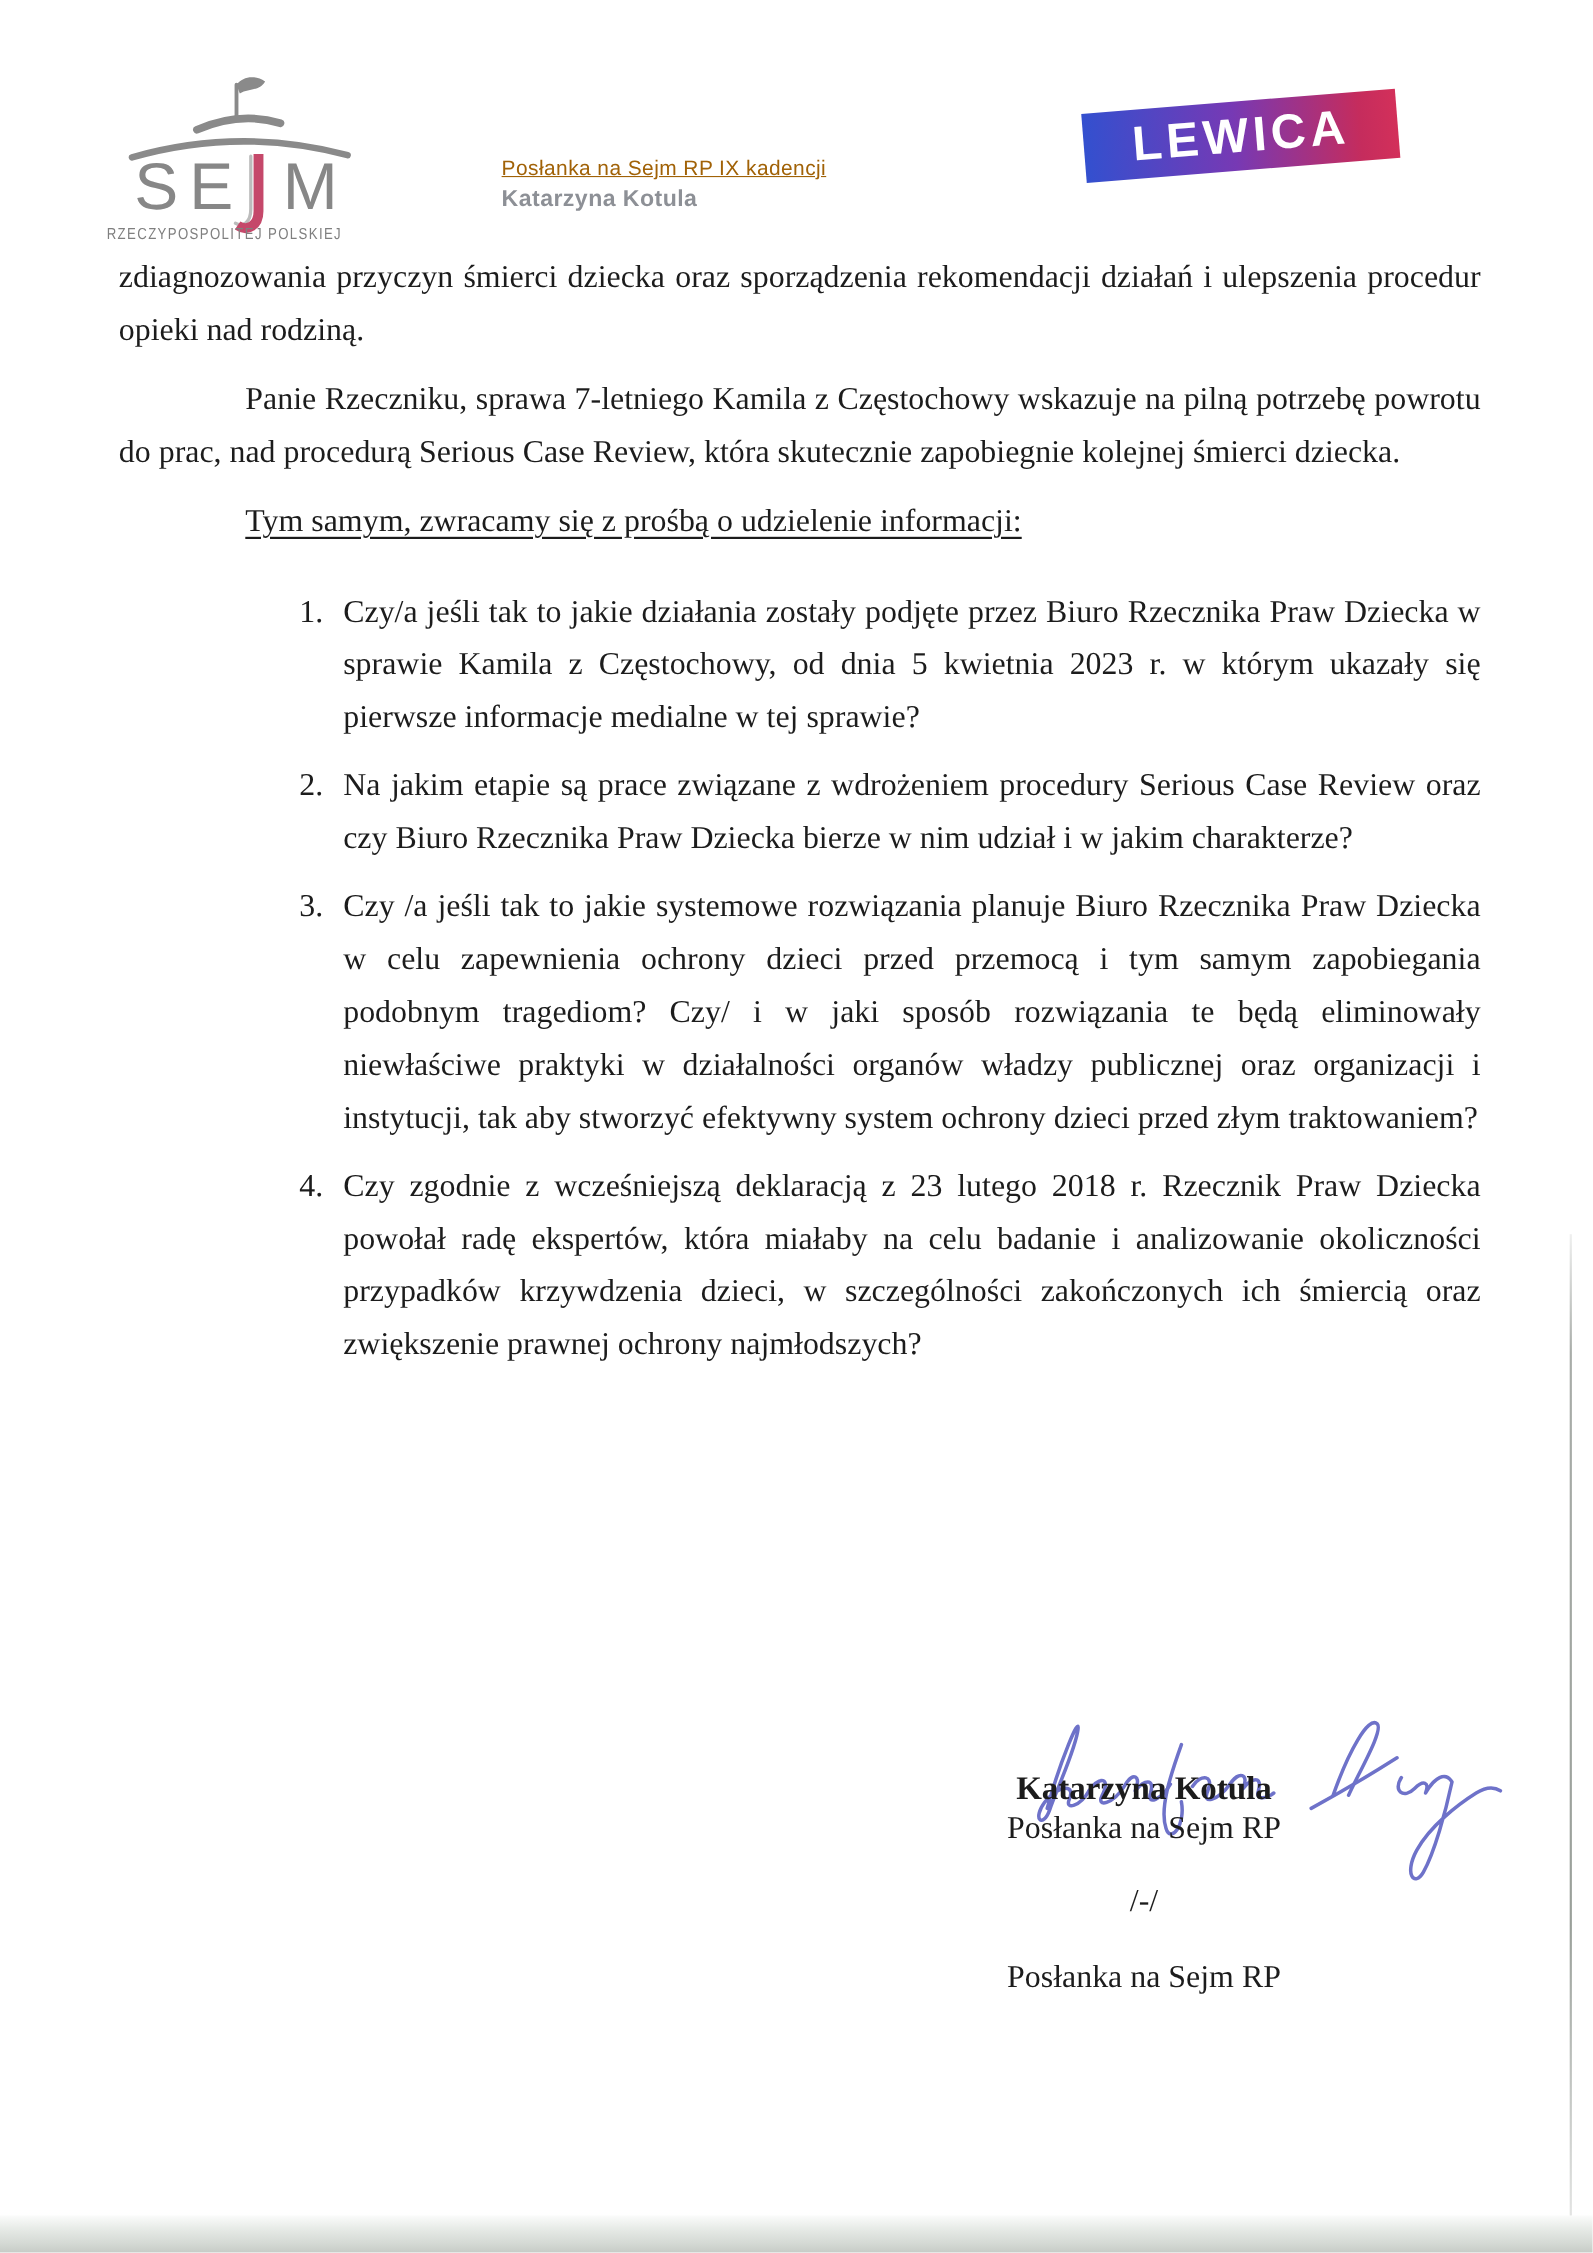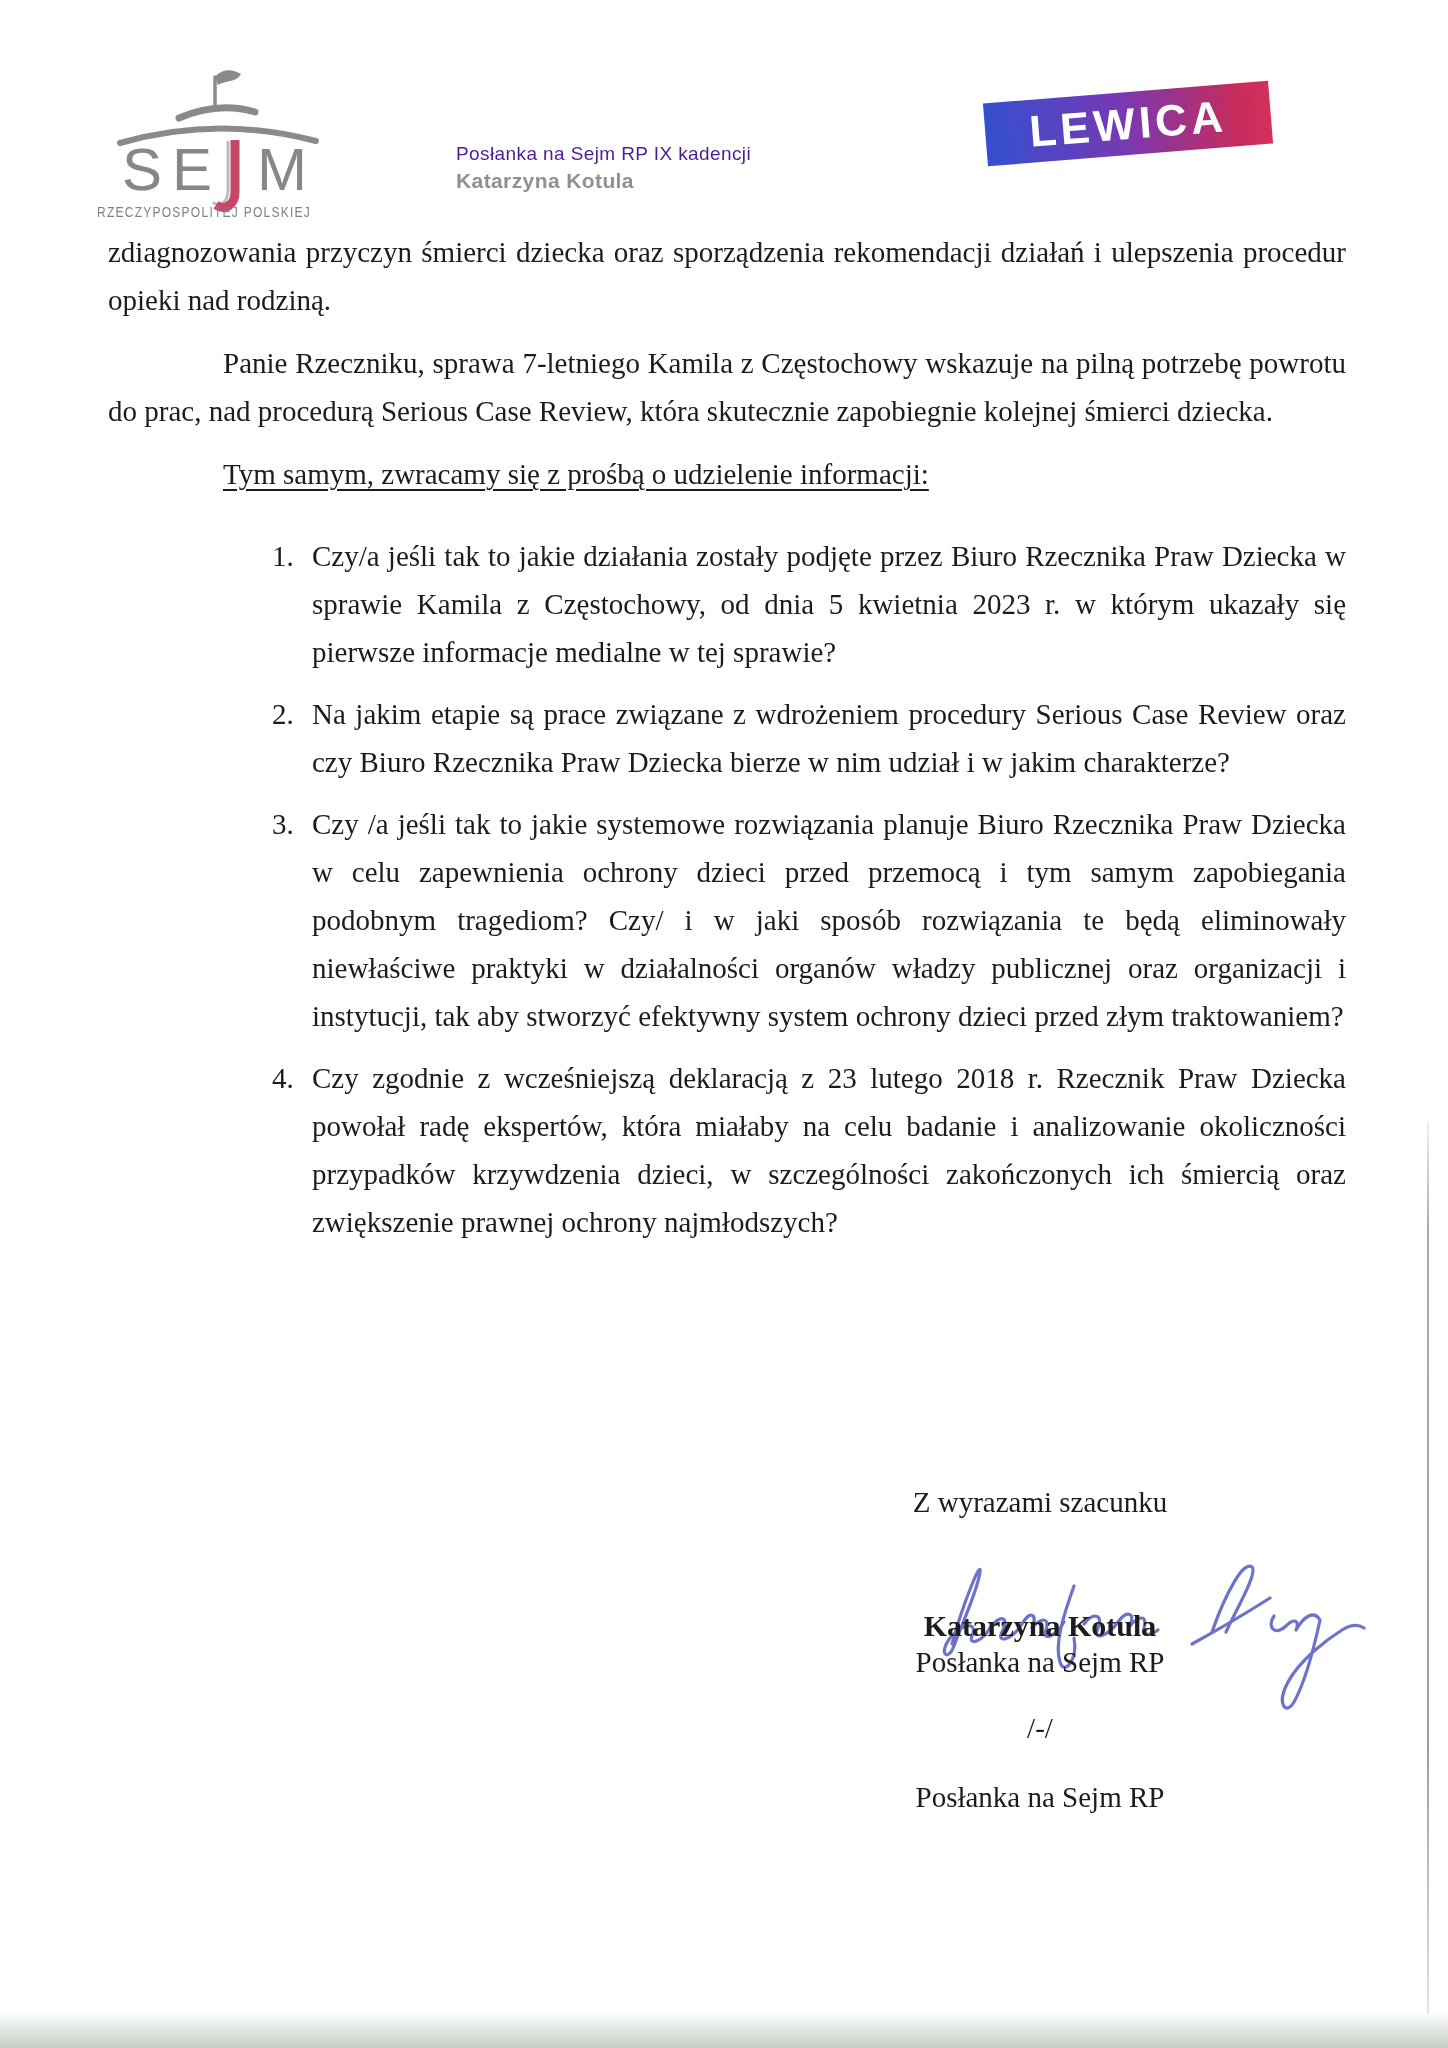--- a/index.html
+++ b/index.html
@@ -7,21 +7,21 @@
     position:relative;
     width:1448px;height:2048px;
     background:#ffffff;
     overflow:hidden;
     font-family:"Liberation Serif", serif;
     color:#1c1c1c;
   }
   
   .sejm-logo{position:absolute;left:92px;top:62px;width:260px;height:160px;}
   .deputy-block{position:absolute;left:456px;top:141px;font-family:"Liberation Sans", sans-serif;}
-  .deputy-role{font-size:19px;line-height:26px;color:#4c1d95;letter-spacing:.4px;}
+  .deputy-role{font-size:19px;line-height:26px;color:#a16207;letter-spacing:.4px;text-decoration:underline;}
   .deputy-name{font-size:21px;line-height:27px;color:#8d9096;font-weight:700;letter-spacing:.4px;}
   .lewica-logo{
     position:absolute;left:985px;top:92px;width:286px;height:63px;
     transform:rotate(-4.6deg);
     background:linear-gradient(90deg,#3350cf 0%,#7739b4 48%,#c52c5d 88%,#d3305a 100%);
     display:flex;align-items:center;justify-content:center;
   }
   .lewica-logo span{
     font-family:"Liberation Sans", sans-serif;
     font-weight:800;font-size:44px;letter-spacing:4px;color:#ffffff;
@@ -104,21 +104,20 @@
         <span class="num">3.</span>
         <span>Czy /a jeśli tak to jakie systemowe rozwiązania planuje Biuro Rzecznika Praw Dziecka w celu zapewnienia ochrony dzieci przed przemocą i tym samym zapobiegania podobnym tragediom? Czy/ i w jaki sposób rozwiązania te będą eliminowały niewłaściwe praktyki w działalności organów władzy publicznej oraz organizacji i instytucji, tak aby stworzyć efektywny system ochrony dzieci przed złym traktowaniem?</span>
       </div>
       <div class="li">
         <span class="num">4.</span>
         <span>Czy zgodnie z wcześniejszą deklaracją z 23 lutego 2018 r. Rzecznik Praw Dziecka powołał radę ekspertów, która miałaby na celu badanie i analizowanie okoliczności przypadków krzywdzenia dzieci, w szczególności zakończonych ich śmiercią oraz zwiększenie prawnej ochrony najmłodszych?</span>
       </div>
     </div>
   </div>
 
-  <div class="closing-line salutation">Z wyrazami szacunku</div>
 
   <svg class="handwritten-signature" viewBox="0 0 475 190">
     <g stroke="#5f63c4" stroke-width="3.2" fill="none" stroke-linecap="round" stroke-linejoin="round" opacity="0.9">
       <path d="M22,112 C34,68 52,26 50,40 C48,58 30,96 24,114 C18,130 8,122 20,106 C34,90 48,90 42,104 C38,114 52,110 60,96"></path>
       <path d="M60,96 C70,82 80,84 72,100 C66,112 82,108 92,92 C100,78 108,82 102,96 C110,86 120,84 116,98 C112,110 126,104 134,90"></path>
       <path d="M144,54 C134,82 124,112 130,130 C134,144 148,128 144,106"></path>
       <path d="M154,92 C162,80 174,82 168,96 C162,110 178,104 188,90 C196,78 206,80 200,94 C208,84 218,82 214,96 C211,104 220,104 228,98"></path>
       <path d="M282,100 C296,60 314,28 322,35 C328,41 306,78 296,100"></path>
       <path d="M262,112 C282,101 318,80 340,66"></path>
       <path d="M344,84 C336,96 346,104 356,94 C364,86 370,88 366,98 C374,84 384,78 390,88 C384,116 374,152 364,170 C356,184 346,172 358,150 C370,128 396,108 412,98 C420,93 428,92 434,96"></path>

